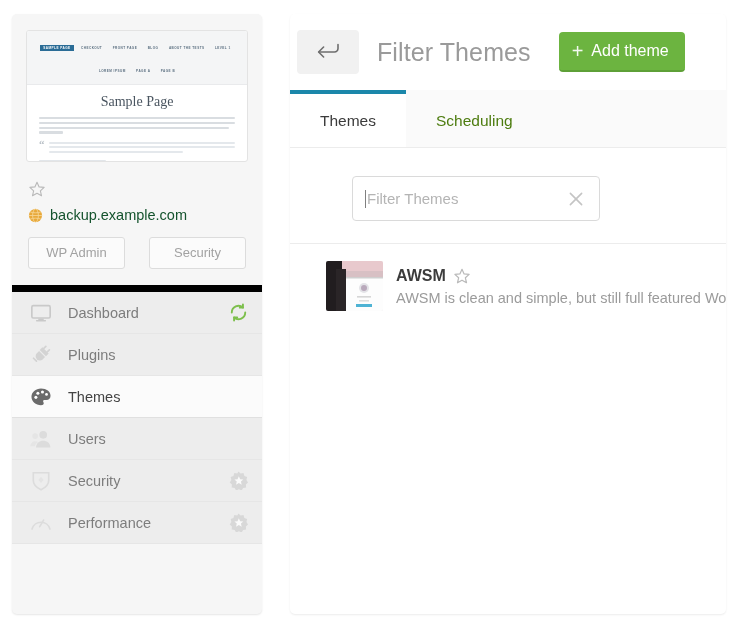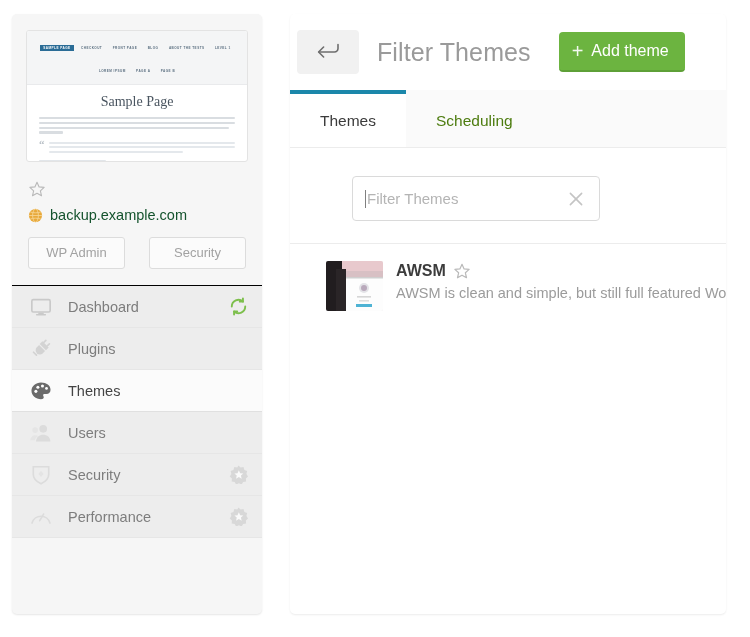--- a/index.html
+++ b/index.html
@@ -69,21 +69,21 @@
   .site-url { font-size: 14.5px; color: #14532d; }
   .site-btns { display: flex; gap: 24px; padding: 14px 16px 0 16px; }
   .sbtn {
     flex: 1; text-align: center;
     border: 1px solid #dcdcdc; border-radius: 3px;
     background: #fbfbfb; color: #a2a2a2;
     font-size: 13px; padding: 7px 0 8px 0;
     cursor: pointer;
   }
 
-  .nav-list { margin-top: 16px; border-top: 1px solid #000000; }
+  .nav-list { margin-top: 16px; border-top: 7px solid #000000; }
   .nav-item {
     display: flex; align-items: center;
     height: 42px; padding: 0 14px 0 17px;
     border-bottom: 1px solid #e6e6e6;
     background: #ededed; cursor: pointer;
     position: relative;
   }
   .nav-item.active { background: #fbfbfb; border-bottom-color: #e0e0e0; }
   .nav-icon { width: 24px; height: 22px; flex: 0 0 24px; margin-right: 15px; display:block; }
   .nav-label { font-size: 14.5px; color: #7d7d7d; flex: 1; }
@@ -140,21 +140,21 @@
   .caret { width: 1px; height: 18px; background: #808080; margin-right: 1px; }
   .filter-input {
     border: none; outline: none; flex: 1; height: 100%;
     font-size: 15px; color: #555; font-family: "Liberation Sans", sans-serif;
     background: transparent;
   }
   .filter-input::placeholder { color: #b4b4b4; }
   .clear-x { width: 18px; height: 18px; cursor: pointer; flex: 0 0 18px; display:block; }
 
   .theme-list { border-top: 1px solid #ececec; }
-  .theme-row { display: flex; padding: 17px 0 17px 36px; align-items: flex-start; cursor: pointer; }
+  .theme-row { display: flex; padding: 17px 0 17px 36px; align-items: center; cursor: pointer; }
   .theme-thumb {
     width: 57px; height: 50px; flex: 0 0 57px; margin-right: 13px;
     border-radius: 2px; overflow: hidden; position: relative;
     background: #f0eef0;
   }
   .theme-info { flex: 1; min-width: 0; padding-top: 1px; }
   .theme-name-row { display: flex; align-items: center; gap: 7px; }
   .theme-name { font-size: 16px; font-weight: 700; color: #3c3c3c; }
   .theme-desc {
     font-size: 14.5px; color: #9b9b9b; margin-top: 5px;

